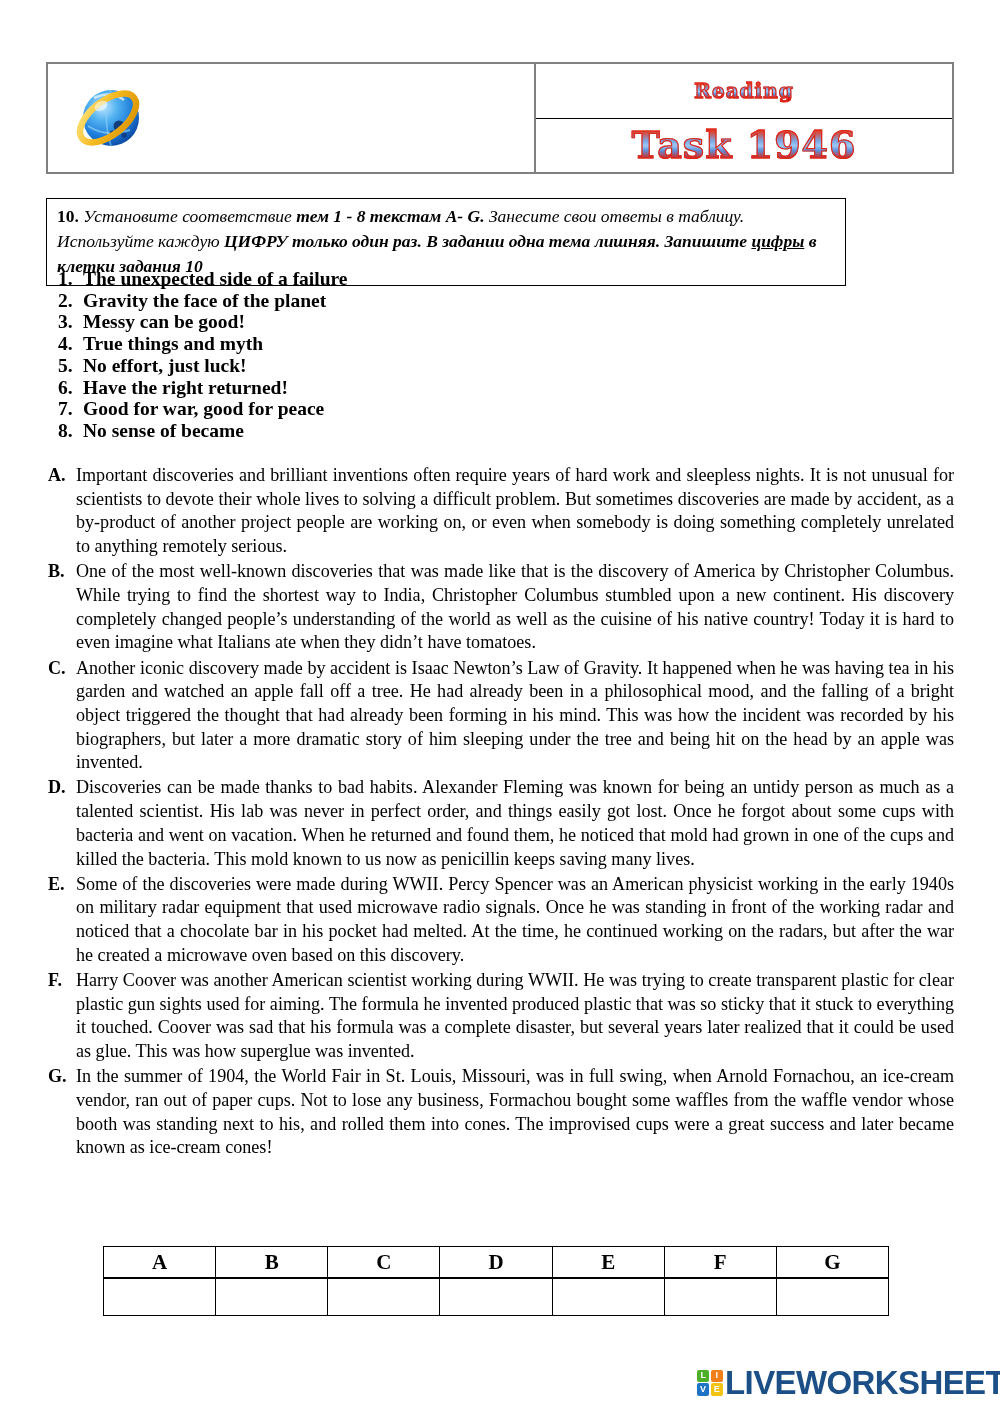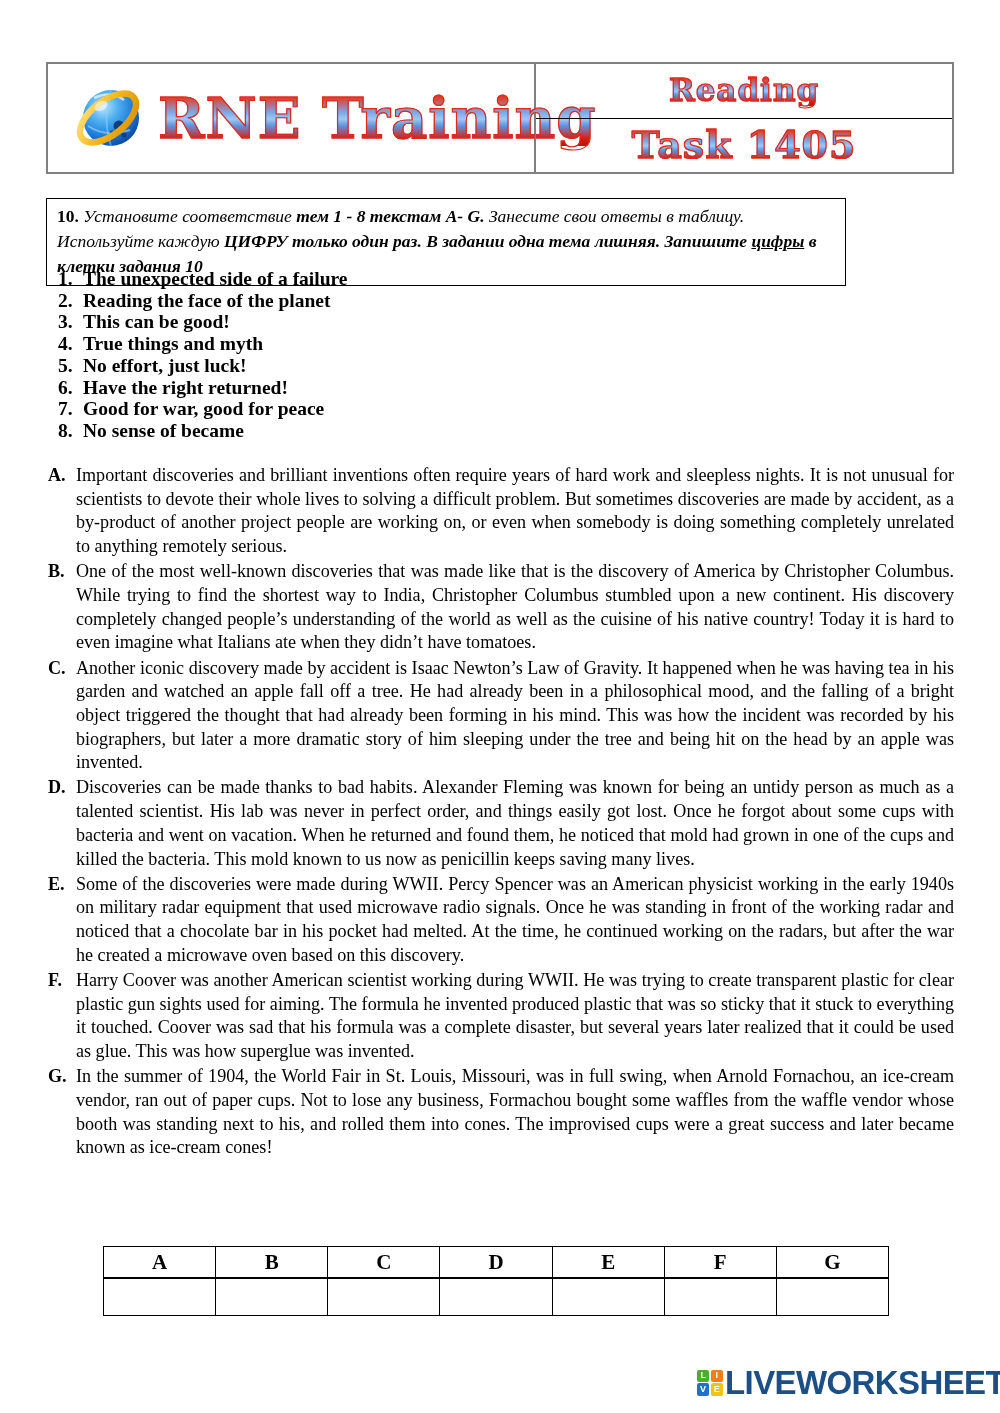--- a/index.html
+++ b/index.html
@@ -73,21 +73,21 @@
     display: flex;
     flex-direction: column;
   }
   .hr-cell {
     flex: 1 1 50%;
     display: flex;
     align-items: center;
     justify-content: center;
   }
   .hr-cell.top { border-bottom: 1.5px solid #000000; }
-  .task-kind { font-size: 31px; line-height: 1; }
+  .task-kind { font-size: 20px; line-height: 1; }
   .task-num  { font-size: 38px; line-height: 1; }
 
   
   .instruction {
     position: absolute;
     left: 46px;
     top: 198px;
     width: 800px;
     border: 1.5px solid #000000;
     box-sizing: border-box;
@@ -235,28 +235,27 @@
           <path d="M30 22 Q47 14 60 24" stroke="#e9f7ff" stroke-width="2.5" fill="none" opacity="0.75"></path>
           <path d="M24 50 Q42 62 66 54" stroke="#9fdcff" stroke-width="2" fill="none" opacity="0.6"></path>
           <path d="M47 14 Q38 42 47 70" stroke="#8fd4ff" stroke-width="1.8" fill="none" opacity="0.55"></path>
           <circle cx="55" cy="50" r="5.5" fill="#0d2f6b" opacity="0.85"></circle>
           <circle cx="49" cy="58" r="3.4" fill="#0d2f6b" opacity="0.8"></circle>
           <circle cx="60" cy="59" r="2.6" fill="#0d2f6b" opacity="0.7"></circle>
           <ellipse cx="44" cy="42" rx="33" ry="17" fill="none" stroke="url(#gRing)" stroke-width="6.5" transform="rotate(-38 44 42)"></ellipse>
           <ellipse cx="37" cy="30" rx="7" ry="4.5" fill="#ffffff" opacity="0.55" transform="rotate(-28 37 30)"></ellipse>
         </svg>
       </span>
-      <span class="fancy brand-title">RNE Training</span>
     </div>
     <div class="header-right">
       <div class="hr-cell top">
         <span class="fancy task-kind">Reading</span>
       </div>
       <div class="hr-cell">
-        <span class="fancy task-num">Task 1405</span>
+        <span class="fancy task-num">Task 1946</span>
       </div>
     </div>
   </div>
 
   <div class="instruction">
     <span class="b">10.</span>
     <span class="i">Установите соответствие</span>
     <span class="bi">тем 1 - 8 текстам A- G.</span>
     <span class="i">Занесите свои ответы в таблицу. Используйте</span>
     <span class="i">каждую</span>
@@ -265,25 +264,25 @@
     <span class="bi">в клетки задания 10</span>
   </div>
 
   <div class="topics">
     <div class="topic-row">
       <span class="topic-num">1.</span>
       <span class="topic-text">The unexpected side of a failure</span>
     </div>
     <div class="topic-row">
       <span class="topic-num">2.</span>
-      <span class="topic-text">Reading the face of the planet</span>
+      <span class="topic-text">Gravity the face of the planet</span>
     </div>
     <div class="topic-row">
       <span class="topic-num">3.</span>
-      <span class="topic-text">This can be good!</span>
+      <span class="topic-text">Messy can be good!</span>
     </div>
     <div class="topic-row">
       <span class="topic-num">4.</span>
       <span class="topic-text">True things and myth</span>
     </div>
     <div class="topic-row">
       <span class="topic-num">5.</span>
       <span class="topic-text">No effort, just luck!</span>
     </div>
     <div class="topic-row">

